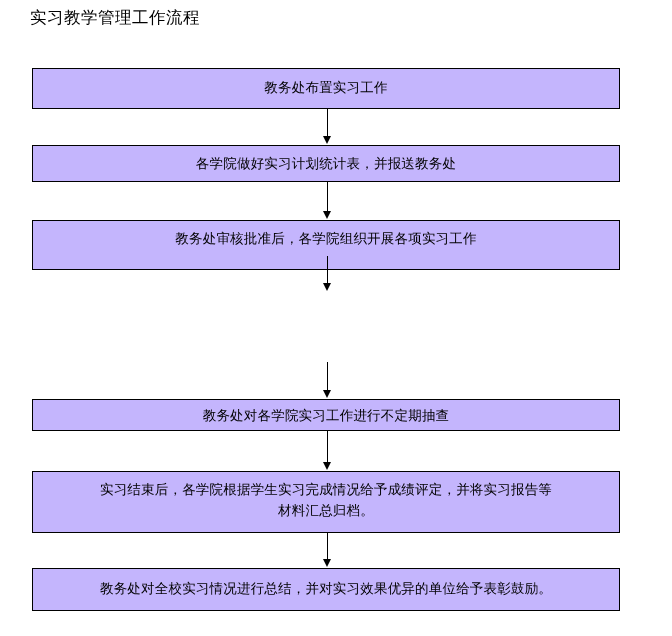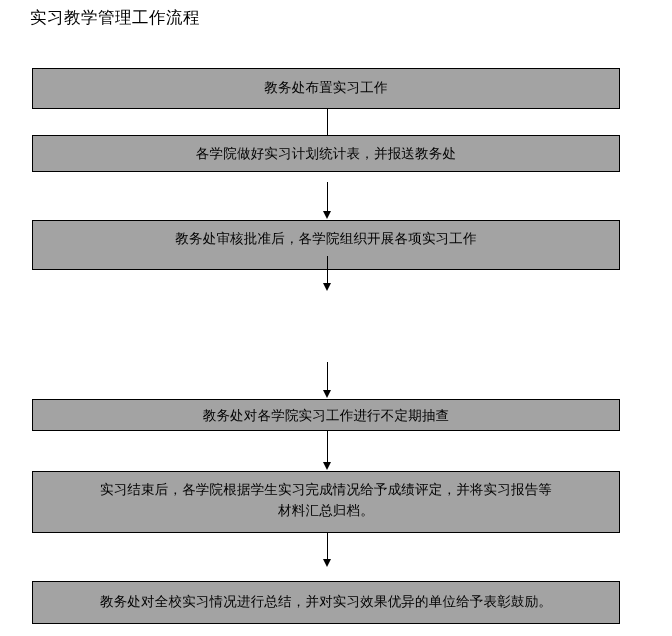--- a/index.html
+++ b/index.html
@@ -34,54 +34,54 @@
     width: 672px;
     height: 636px;
   }
 
   .node-box {
     position: absolute;
     left: 32px;
     width: 588px;
     box-sizing: border-box;
     border: 1.3px solid #000000;
-    background: #a3a3a3;
+    background: #c4b5fd;
   }
 
   .node-text {
     display: block;
     text-align: center;
     font-size: 13.5px;
     line-height: 21px;
     padding: 0 10px;
     box-sizing: border-box;
     white-space: pre-line;
     letter-spacing: 0.2px;
   }
 
   
   .node-1 { top: 68px;  height: 41px; }
   .node-1 .node-text { padding-top: 8px; }
 
-  .node-2 { top: 135px; height: 37px; }
+  .node-2 { top: 145px; height: 37px; }
   .node-2 .node-text { padding-top: 7px; }
 
   .node-3 { top: 220px; height: 50px; }
   .node-3 .node-text { padding-top: 7px; }
 
   .node-4 { top: 292px; height: 70px; }
   .node-4 .node-text { padding-top: 7px; }
 
   .node-5 { top: 399px; height: 32px; }
   .node-5 .node-text { padding-top: 5px; }
 
   .node-6 { top: 471px; height: 62px; }
   .node-6 .node-text { padding-top: 7px; }
 
-  .node-7 { top: 568px; height: 43px; margin-top: 13px; }
+  .node-7 { top: 568px; height: 43px; }
   .node-7 .node-text { padding-top: 9px; }
 
   
   .connector {
     position: absolute;
     left: 327px;
     width: 1px;
   }
   .connector .stem {
     position: absolute;

